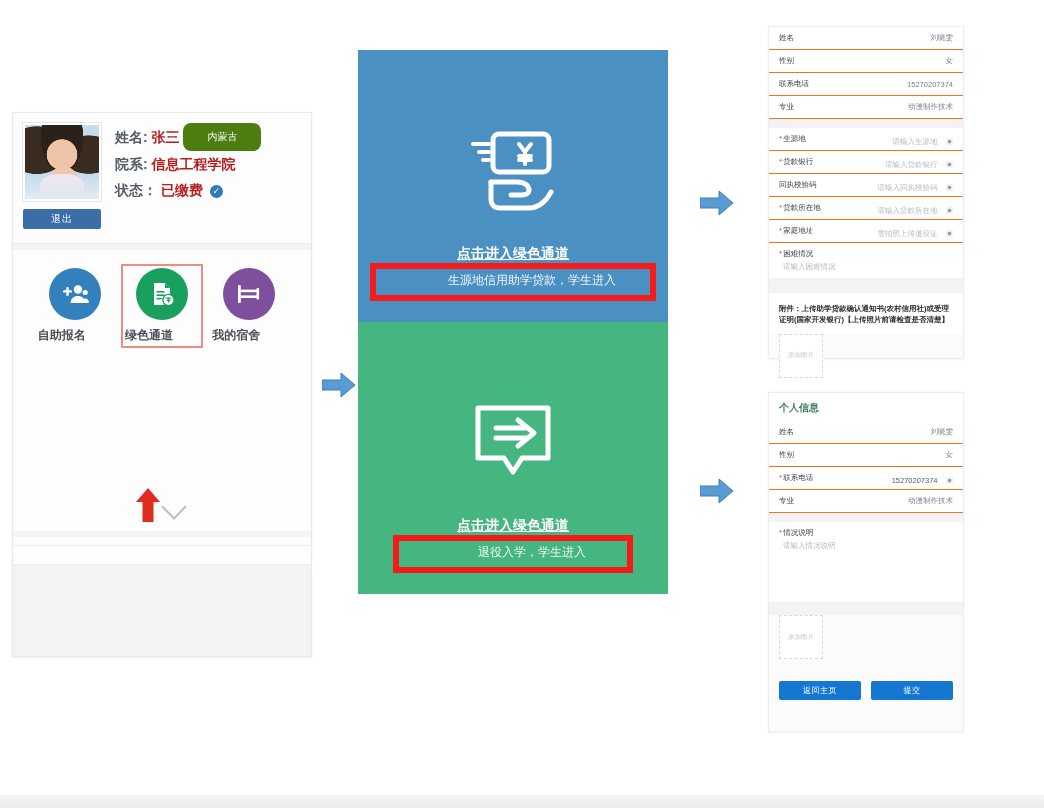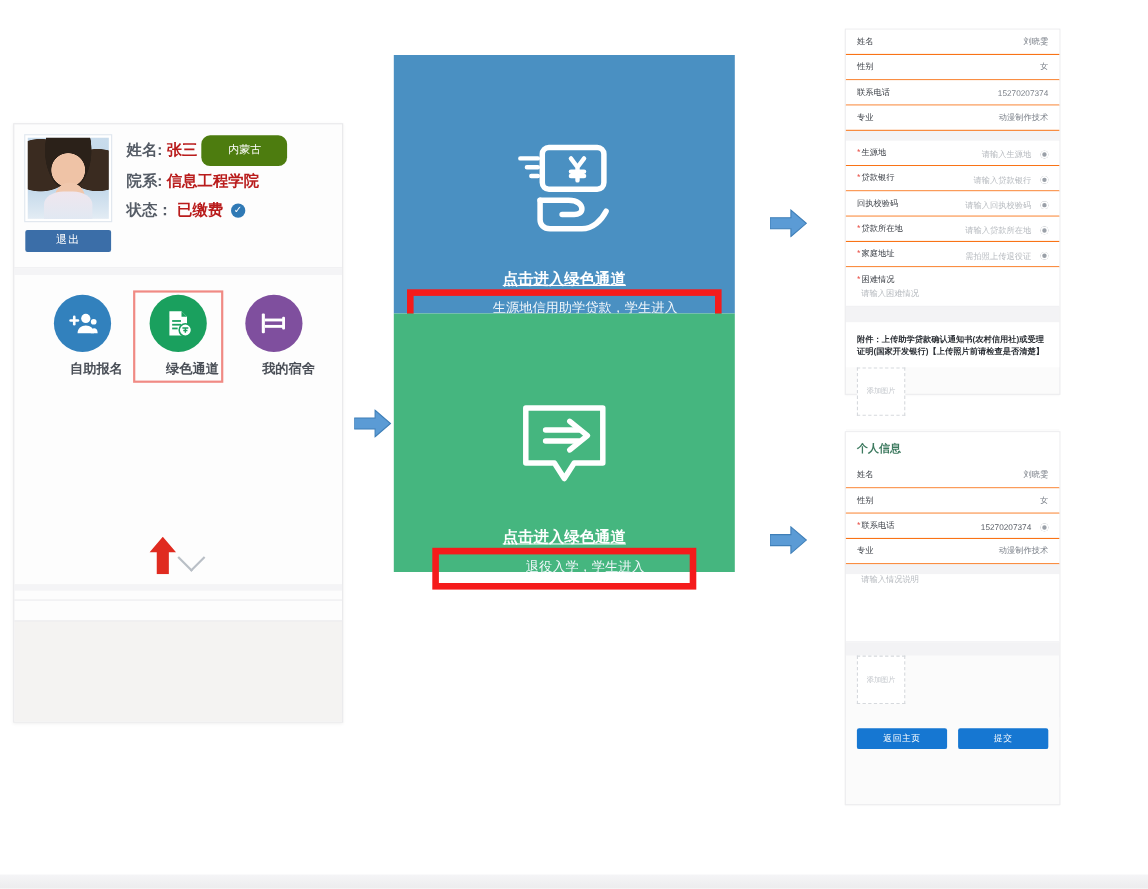--- a/index.html
+++ b/index.html
@@ -54,21 +54,21 @@
   .status-icon {
     display: inline-block; width: 13px; height: 13px; border-radius: 50%;
     background: #2f79b5; color:#fff; font-size: 9px; line-height: 13px;
     text-align: center; vertical-align: 1px; margin-left: 3px;
   }
 
   .hr { height: 1px; background: #ececee; margin: 8px 0 0 0; }
   .thick-gap { height: 6px; background: #f4f4f6; }
 
   .shortcut-row { display: flex; justify-content: space-around; padding: 18px 18px 6px 18px; }
-  .shortcut { width: 74px; text-align: right; position: relative; cursor: pointer; }
+  .shortcut { width: 74px; text-align: left; position: relative; cursor: pointer; }
   .sc-circle {
     width: 52px; height: 52px; border-radius: 50%; margin: 0 auto;
     display: flex; align-items: center; justify-content: center;
   }
   .sc-blue { background: #3281bd; }
   .sc-green { background: #1aa05e; }
   .sc-purple { background: #7f4f9e; }
   .sc-label { font-size: 12px; color: #4a4f57; font-weight: bold; margin-top: 7px; }
   .sc-highlight { outline: 2px solid #f08a84; outline-offset: 2px; }
   .up-arrow-shape { position: absolute; left: 122px; top: 375px; width: 26px; height: 34px; }
@@ -76,21 +76,21 @@
     position: absolute; left: 152px; top: 385px; width: 18px; height: 18px;
     border-right: 2px solid #b9bfc6; border-bottom: 2px solid #b9bfc6;
     transform: rotate(45deg);
   }
   .notice-title { font-size: 14px; font-weight: bold; color: #2f6ba8; padding: 14px 14px 12px 14px; }
   .notice-empty { text-align: center; font-size: 13px; color: #6a6f77; padding: 46px 0 0 0; }
   .panel-foot { position: absolute; left:0; bottom:0; width: 100%; height: 92px; background:#f4f3f2; border-top:1px solid #ececee; }
 
   
   #panel-channel {
-    position: absolute; left: 358px; top: 50px; width: 310px; height: 470px;
+    position: absolute; left: 358px; top: 50px; width: 310px; height: 544px;
   }
   .channel-half { width: 100%; height: 50%; position: relative; }
   .ch-blue { background: #4a90c2; }
   .ch-green { background: #45b67f; }
   .ch-icon { position: absolute; left: 50%; transform: translateX(-50%); top: 80px; }
   .ch-title {
     position: absolute; left: 0; right: 0; top: 195px; text-align: center;
     font-size: 14px; font-weight: bold; color: #ffffff; text-decoration: underline;
   }
   .ch-sub {
@@ -382,20 +382,21 @@
         <span class="gear"></span>
       </span>
     </div>
     <div class="frow">
       <span class="flabel">专业</span>
       <span class="fval">动漫制作技术</span>
     </div>
 
     <div class="band"></div>
 
+    <div class="ta-label req">情况说明</div>
     <div class="ta-box tall">请输入情况说明</div>
     <div class="band" style="height:12px;"></div>
 
     <div class="upload-box">添加图片</div>
     <div class="btn-row">
       <div class="btn">返回主页</div>
       <div class="btn">提交</div>
     </div>
   </div>
 

